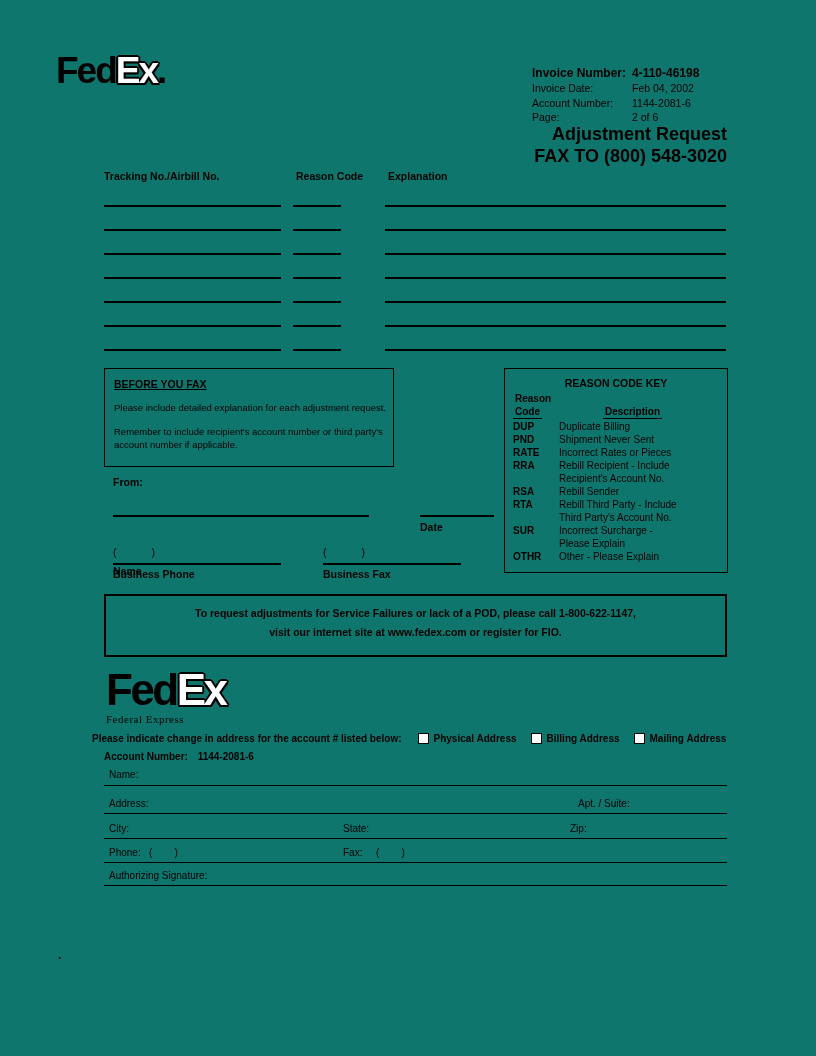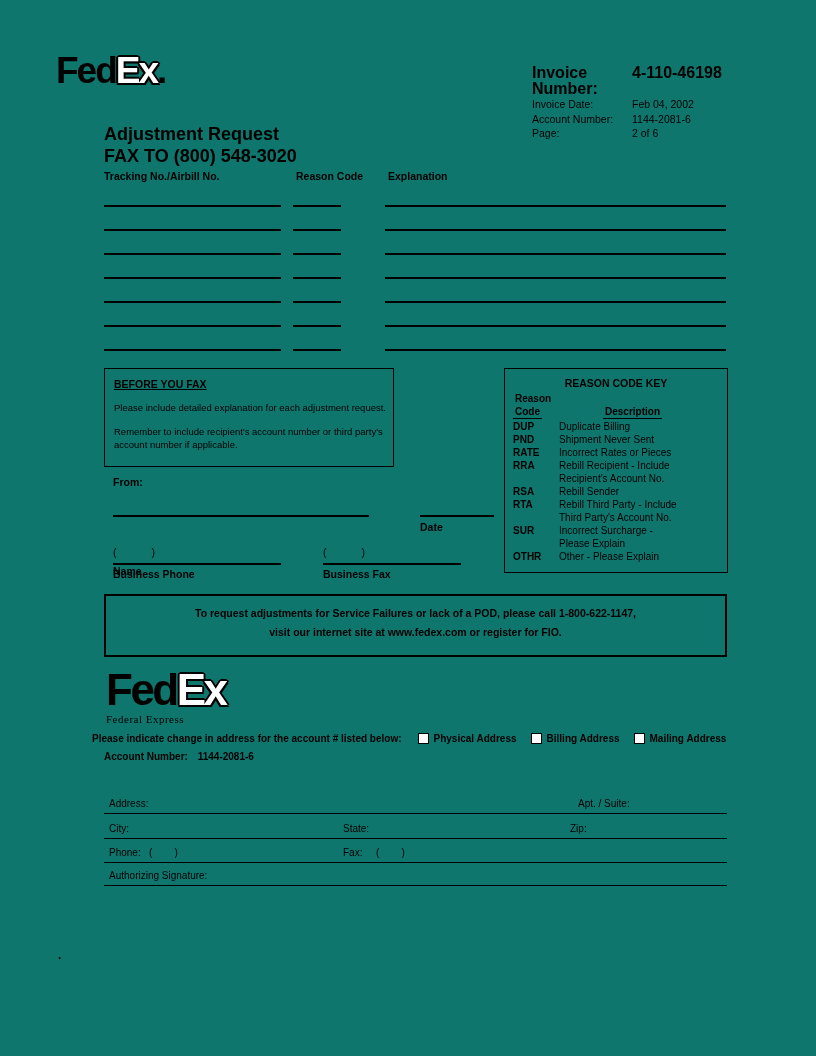--- a/index.html
+++ b/index.html
@@ -16,24 +16,24 @@
   .logo-outline {
     color:#fff;
     text-shadow: 2px 0 0 #000, -2px 0 0 #000, 0 2px 0 #000, 0 -2px 0 #000,
                  1.5px 1.5px 0 #000, -1.5px -1.5px 0 #000, 1.5px -1.5px 0 #000, -1.5px 1.5px 0 #000;
   }
 
   
   .invoice-block { position:absolute; left:532px; top:65px; width:200px; }
   .inv-row { display:flex; line-height:14.5px; }
   .inv-label { width:100px; flex:none; }
-  .inv-row.bold { font-weight:bold; font-size:16px; line-height:16px; }
-
-  
-  .title-block { position:absolute; left:104px; top:124px; width:623px; text-align:left; font-weight:bold; font-size:18px; line-height:21.5px; }
+  .inv-row.bold { font-weight:bold; font-size:12px; line-height:16px; }
+
+  
+  .title-block { position:absolute; left:104px; top:124px; width:623px; text-align:right; font-weight:bold; font-size:18px; line-height:21.5px; }
 
   
   .col-headers { position:absolute; top:170px; left:0; width:816px; font-weight:bold; font-size:10.5px; }
   .col-h1 { position:absolute; left:104px; }
   .col-h2 { position:absolute; left:296px; }
   .col-h3 { position:absolute; left:388px; }
   .blank-table { position:absolute; left:104px; top:183px; width:623px; }
   .bt-row { position:relative; height:24px; }
   .bt-line { position:absolute; bottom:0; border-bottom:2px solid #000; }
   .bt-track { left:0; width:177px; }
@@ -256,20 +256,23 @@
       <span class="checkbox"></span>
       <span>Mailing Address</span>
     </span>
   </div>
 
   <div class="account-row">
     <span>Account Number:</span>
     <span class="acct-val">1144-2081-6</span>
   </div>
 
+  <div class="form-row fr-name">
+    <span style="left:5px;">Name:</span>
+  </div>
   <div class="form-row fr-addr">
     <span style="left:5px;">Address:</span>
     <span style="left:474px;">Apt. / Suite:</span>
   </div>
   <div class="form-row fr-city">
     <span style="left:5px;">City:</span>
     <span style="left:239px;">State:</span>
     <span style="left:466px;">Zip:</span>
   </div>
   <div class="form-row fr-phone">

